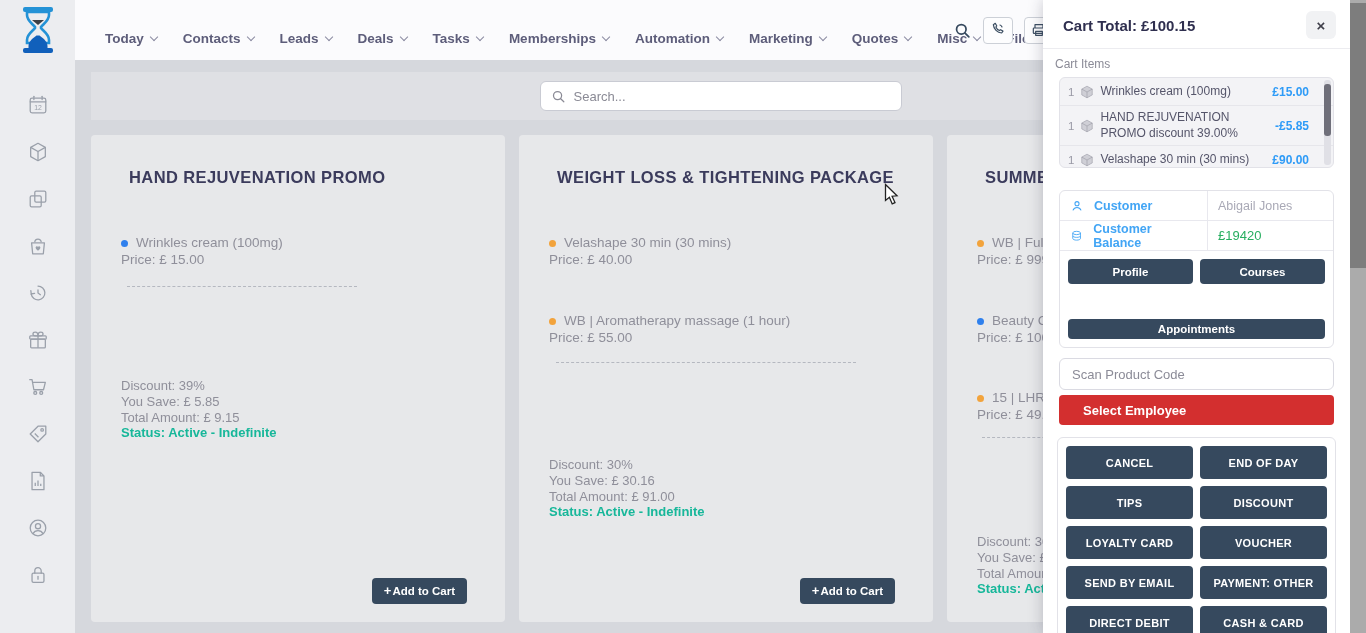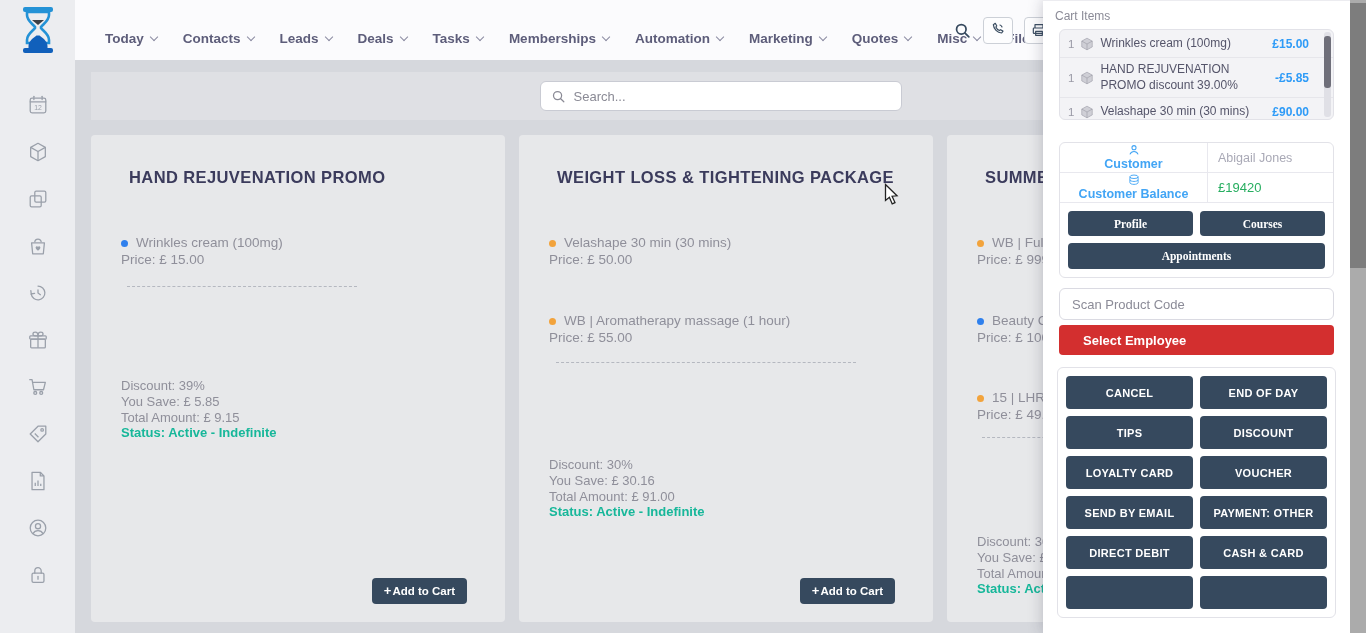--- a/index.html
+++ b/index.html
@@ -52,27 +52,27 @@
   .cart-row { display:flex; align-items:center; padding:4px 24px 4px 8px; gap:6px; border-bottom:1px solid #e6e6eb; min-height:28px; }
   .cart-row:last-child { border-bottom:none; }
   .cart-qty { color:#9a9aa6; font-size:11.5px; }
   .cart-name { color:#55556a; font-size:12px; line-height:1.3; flex:1; }
   .cart-price { color:#2e9bf7; font-weight:700; font-size:12px; white-space:nowrap; }
   .inner-scroll { position:absolute; right:2px; top:2px; bottom:2px; width:7px; background:#e0e0e6; border-radius:3px; }
   .inner-thumb { position:absolute; top:4px; left:0; width:7px; height:52px; background:#6f6f7a; border-radius:3px; }
 
   .customer-box { margin:22px 16px 0; border:1px solid #e2e2e8; border-radius:6px; overflow:hidden; }
   .cust-row { display:grid; grid-template-columns:148px 1fr; border-bottom:1px solid #e8e8ee; min-height:30px; }
-  .cust-left { display:flex; align-items:center; padding:0 10px; border-right:1px solid #e8e8ee; color:#42a5f5; font-size:12.5px; font-weight:600; cursor:pointer;flex-direction:column; }
+  .cust-left { display:flex; align-items:center; gap:10px; padding:0 10px; border-right:1px solid #e8e8ee; color:#42a5f5; font-size:12.5px; font-weight:600; cursor:pointer; }
   .cust-right { display:flex; align-items:center; padding:0 10px; font-size:12.5px; }
   .val-muted { color:#a9a9b6; }
   .val-green { color:#27ae60; font-weight:400; font-size:13px; }
   .cust-buttons { padding:8px; display:grid; grid-template-columns:1fr 1fr; gap:7px; }
-  .btn-navy { background:#36495e; color:#fff; border:none; border-radius:4px; font-size:11.5px; font-weight:700; height:25px; cursor:pointer; font-family:Liberation Serif, serif; }
-  .btn-appt { grid-column:1/3; height:26px; }
+  .btn-navy { background:#36495e; color:#fff; border:none; border-radius:4px; font-size:11.5px; font-weight:700; height:25px; cursor:pointer; font-family:Liberation Sans, sans-serif; }
+  .btn-appt { grid-column:1/3; height:20px;margin-top:28px; }
 
   .scan-input { display:block; margin:10px 16px 0; width:calc(100% - 32px); height:32px; border:1px solid #dadae2; border-radius:6px; padding:0 12px; font-size:13px; color:#55556a; background:#fff; font-family:"Liberation Sans",sans-serif; outline:none; }
   .scan-input::placeholder { color:#8b8b97; }
   .select-employee { display:block; margin:5px 16px 0; width:calc(100% - 32px); height:30px; background:#d32f2f; color:#fff; border:none; border-radius:4px; font-weight:700; font-size:13px; text-align:left; padding:0 24px; cursor:pointer; font-family:"Liberation Sans",sans-serif; }
   .actions-box { margin:12px 14px 0; border:1px solid #e2e2e8; border-radius:6px; padding:8px; display:grid; grid-template-columns:1fr 1fr; gap:7px; }
   .action-btn { height:33px; background:#36495e; color:#fff; border:none; border-radius:4px; font-size:11px; font-weight:700; letter-spacing:.3px; cursor:pointer; font-family:"Liberation Sans",sans-serif; }
 
   
   .browser-scrollbar { position:fixed; right:0; top:0; width:16px; height:633px; background:#ababab; z-index:20; }
   .browser-thumb { position:absolute; top:3px; left:0; width:16px; height:265px; background:#7d7d7d; }
@@ -282,21 +282,21 @@
         </button>
     </section>
 
     <section class="card">
       <h2>WEIGHT LOSS &amp; TIGHTENING PACKAGE</h2>
       <div class="pkg-item" style="top:100px">
         <div class="pkg-name">
             <span class="bullet" style="background:#f2a33c"></span>
             <span>Velashape 30 min (30 mins)</span>
           </div>
-        <div class="pkg-price">Price: £ 50.00</div>
+        <div class="pkg-price">Price: £ 40.00</div>
       </div>
       <div class="pkg-item" style="top:178px">
         <div class="pkg-name">
             <span class="bullet" style="background:#f2a33c"></span>
             <span>WB | Aromatherapy massage (1 hour)</span>
           </div>
         <div class="pkg-price">Price: £ 55.00</div>
       </div>
       <div class="dash" style="top:227px;left:37px;width:300px"></div>
       <div class="pkg-info" style="top:322px">
@@ -345,20 +345,24 @@
   </div>
 </main>
 
 <div class="cursor">
   <svg width="18" height="24" viewBox="0 0 18 24">
       <path d="M1.5 1.5l11.5 11.3-4.9.4 2.9 6.4-2.8 1.3-2.8-6.6-3.9 3.2z" fill="#ffffff" stroke="#222" stroke-width="1.3"></path>
     </svg>
 </div>
 
 <aside class="cart-panel">
+  <div class="cart-header">
+    <span class="cart-title">Cart Total: £100.15</span>
+    <button class="close-btn">×</button>
+  </div>
   <div class="cart-divider"></div>
   <div class="cart-items-label">Cart Items</div>
 
   <div class="cart-items">
     <div class="cart-row">
       <span class="cart-qty">1</span>
       <svg width="14" height="14" viewBox="0 0 24 24">
           <path d="M12 2 21 7v10l-9 5-9-5V7z" fill="#cfcfd6" stroke="#9a9aa4"></path>
           <path d="M3 7l9 5 9-5M12 12v10" stroke="#9a9aa4" fill="none"></path>
         </svg>

